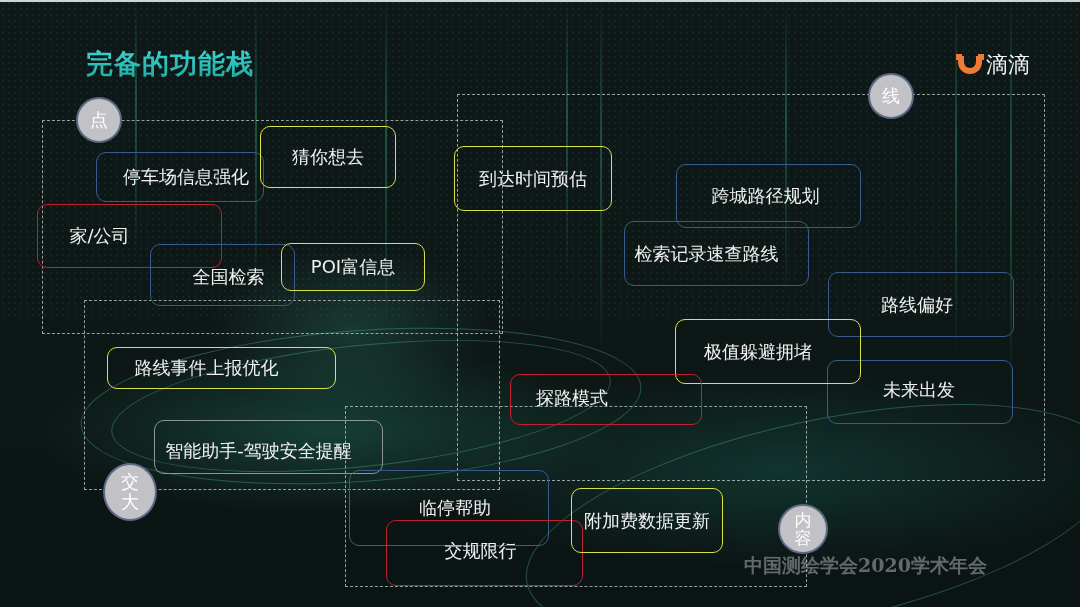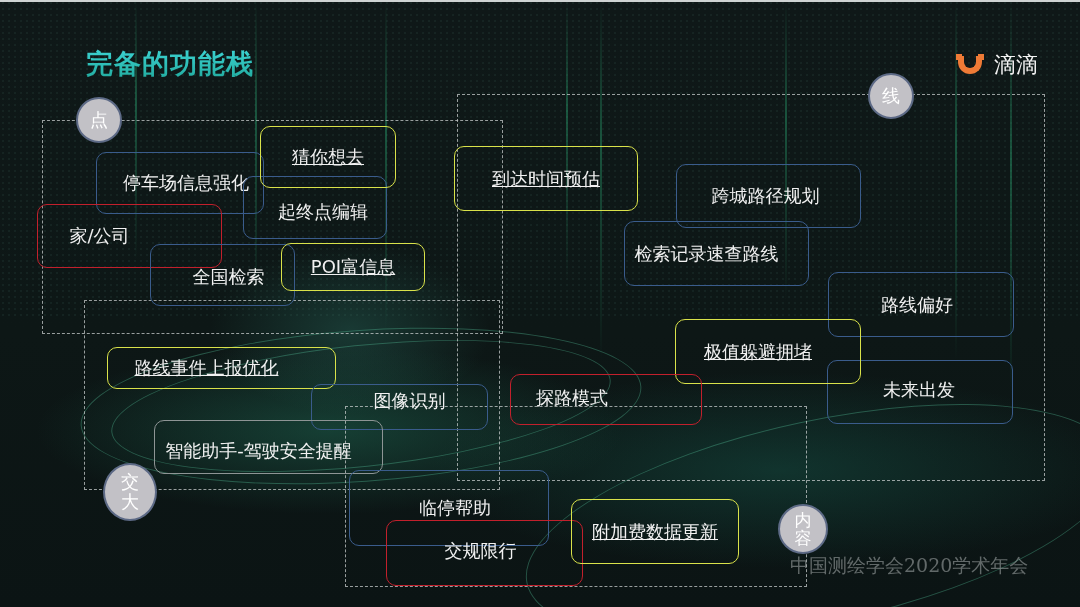--- a/index.html
+++ b/index.html
@@ -13,38 +13,38 @@
       linear-gradient(180deg, #0f1818 0%, #0d1716 55%, #0b1414 100%);
   }
   .topline { position:absolute; left:0; top:0; width:1080px; height:2px; background:#cfd3d3; }
   .vline { position:absolute; top:0; width:2px; background:linear-gradient(180deg, rgba(40,140,100,0.0), rgba(40,160,110,0.45) 40%, rgba(40,140,100,0.0)); }
   .dots { position:absolute; left:0; top:0; width:1080px; height:320px;
     background-image: radial-gradient(rgba(90,160,140,0.18) 1px, transparent 1.2px);
     background-size:6px 6px; opacity:0.5; }
   .swirl { position:absolute; border:1px solid rgba(90,200,160,0.35); border-radius:50%; }
   .title { position:absolute; left:86px; top:46px; font-size:27px; font-weight:bold; letter-spacing:1px;
     background:linear-gradient(180deg,#3fd7d7,#1fa79a); -webkit-background-clip:text; background-clip:text; color:transparent; }
-  .logo { position:absolute; left:956px; top:50px; display:flex; align-items:center; gap:8px; }
+  .logo { position:absolute; left:956px; top:50px; display:flex; align-items:center; }
   .logo-mark { width:30px; height:26px; position:relative; }
   .logo-mark .cup { position:absolute; left:2px; top:4px; width:24px; height:18px; border:6px solid #ee7a36; border-top:none; border-radius:0 0 14px 14px; box-sizing:border-box; }
   .logo-mark .rim { position:absolute; left:0; top:2px; width:6px; height:6px; background:#ee7a36; }
   .logo-mark .rim2 { position:absolute; right:2px; top:2px; width:6px; height:6px; background:#ee7a36; }
   .logo-text { color:#f2f2f2; font-size:22px; }
   .group { position:absolute; border:1.5px dashed rgba(200,205,205,0.75); }
   .badge { position:absolute; width:46px; height:46px; border-radius:50%; background:#c2c1c6; border:2px solid #5d6a86;
     color:#fff; display:flex; align-items:center; justify-content:center; font-size:18px; text-align:center; line-height:20px; box-sizing:border-box; }
   .badge.tall { flex-direction:column; }
   .chip { position:absolute; border-radius:10px; border:1.6px solid; box-sizing:border-box;
     color:#f1f1f1; font-size:18px; display:flex; align-items:center; justify-content:center; white-space:nowrap; }
   .chip.blue { border-color:#3a5c8c; }
-  .chip.yellow { border-color:#d9e24a;text-decoration:underline; }
+  .chip.yellow { border-color:#d9e24a; }
   .chip.red { border-color:#c2202c; }
   .chip.gray { border-color:#8e9595; }
   .chip span { position:relative; }
-  .footer { position:absolute; left:790px; top:553px; font-family:"DejaVu Serif", serif; font-size:19px; color:rgba(170,175,175,0.55); }
+  .footer { position:absolute; left:744px; top:553px; font-family:"DejaVu Serif", serif; font-size:19px; color:rgba(170,175,175,0.55);font-weight:bold; }
 </style>
 </head>
 <body>
 
 <div class="slide">
   <div class="topline"></div>
   <div class="dots"></div>
   <div class="vline" style="left:255px;height:300px"></div>
   <div class="vline" style="left:135px;height:260px"></div>
   <div class="vline" style="left:385px;height:330px"></div>
@@ -81,40 +81,37 @@
     </div>
   <div class="badge tall" style="left:103px;top:463px;width:54px;height:58px">
       <span>交</span>
       <span>大</span>
     </div>
   <div class="badge tall" style="left:778px;top:504px;width:50px;height:50px;font-size:17px;line-height:18px">
       <span>内</span>
       <span>容</span>
     </div>
 
-  <div class="chip blue" style="left:96px;top:152px;width:168px;height:62px">
+  <div class="chip blue" style="left:96px;top:152px;width:168px;height:50px">
       <span style="left:6px">停车场信息强化</span>
-    </div>
-  <div class="chip blue" style="left:243px;top:176px;width:144px;height:63px">
-      <span style="left:8px;top:4px">起终点编辑</span>
     </div>
   <div class="chip yellow" style="left:260px;top:126px;width:136px;height:62px">
       <span>猜你想去</span>
     </div>
   <div class="chip red" style="left:37px;top:204px;width:185px;height:64px">
       <span style="left:-30px">家/公司</span>
     </div>
   <div class="chip blue" style="left:150px;top:244px;width:145px;height:62px">
       <span style="left:6px;top:2px">全国检索</span>
     </div>
   <div class="chip yellow" style="left:281px;top:243px;width:144px;height:48px">
       <span>POI富信息</span>
     </div>
 
-  <div class="chip yellow" style="left:454px;top:146px;width:184px;height:65px">
+  <div class="chip yellow" style="left:454px;top:146px;width:158px;height:65px">
       <span>到达时间预估</span>
     </div>
   <div class="chip blue" style="left:676px;top:164px;width:185px;height:64px">
       <span style="left:-3px">跨城路径规划</span>
     </div>
   <div class="chip blue" style="left:624px;top:221px;width:185px;height:65px">
       <span style="left:-10px">检索记录速查路线</span>
     </div>
   <div class="chip blue" style="left:828px;top:272px;width:186px;height:65px">
       <span style="left:-4px">路线偏好</span>
@@ -125,31 +122,28 @@
   <div class="chip yellow" style="left:675px;top:319px;width:186px;height:65px">
       <span style="left:-10px">极值躲避拥堵</span>
     </div>
   <div class="chip red" style="left:510px;top:374px;width:192px;height:51px">
       <span style="left:-34px;top:-2px">探路模式</span>
     </div>
 
   <div class="chip yellow" style="left:107px;top:347px;width:229px;height:42px">
       <span style="left:-15px">路线事件上报优化</span>
     </div>
-  <div class="chip blue" style="left:311px;top:384px;width:177px;height:46px">
-      <span style="left:10px;top:-6px">图像识别</span>
-    </div>
   <div class="chip gray" style="left:154px;top:420px;width:229px;height:54px">
       <span style="left:-10px;top:4px">智能助手-驾驶安全提醒</span>
     </div>
 
   <div class="chip blue" style="left:349px;top:470px;width:200px;height:76px">
       <span style="left:6px;top:0px">临停帮助</span>
     </div>
   <div class="chip red" style="left:386px;top:520px;width:197px;height:66px">
       <span style="left:-4px;top:-2px">交规限行</span>
     </div>
-  <div class="chip yellow" style="left:571px;top:499px;width:168px;height:65px">
+  <div class="chip yellow" style="left:571px;top:488px;width:152px;height:65px">
       <span style="left:0px">附加费数据更新</span>
     </div>
 
   <div class="footer">中国测绘学会2020学术年会</div>
 </div>
 
 </body></html>

